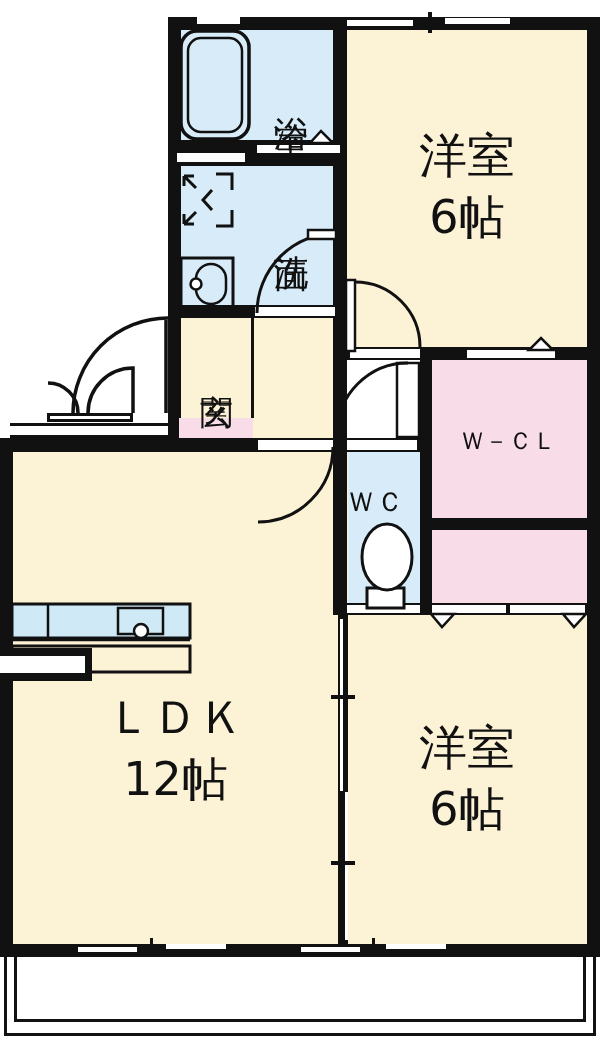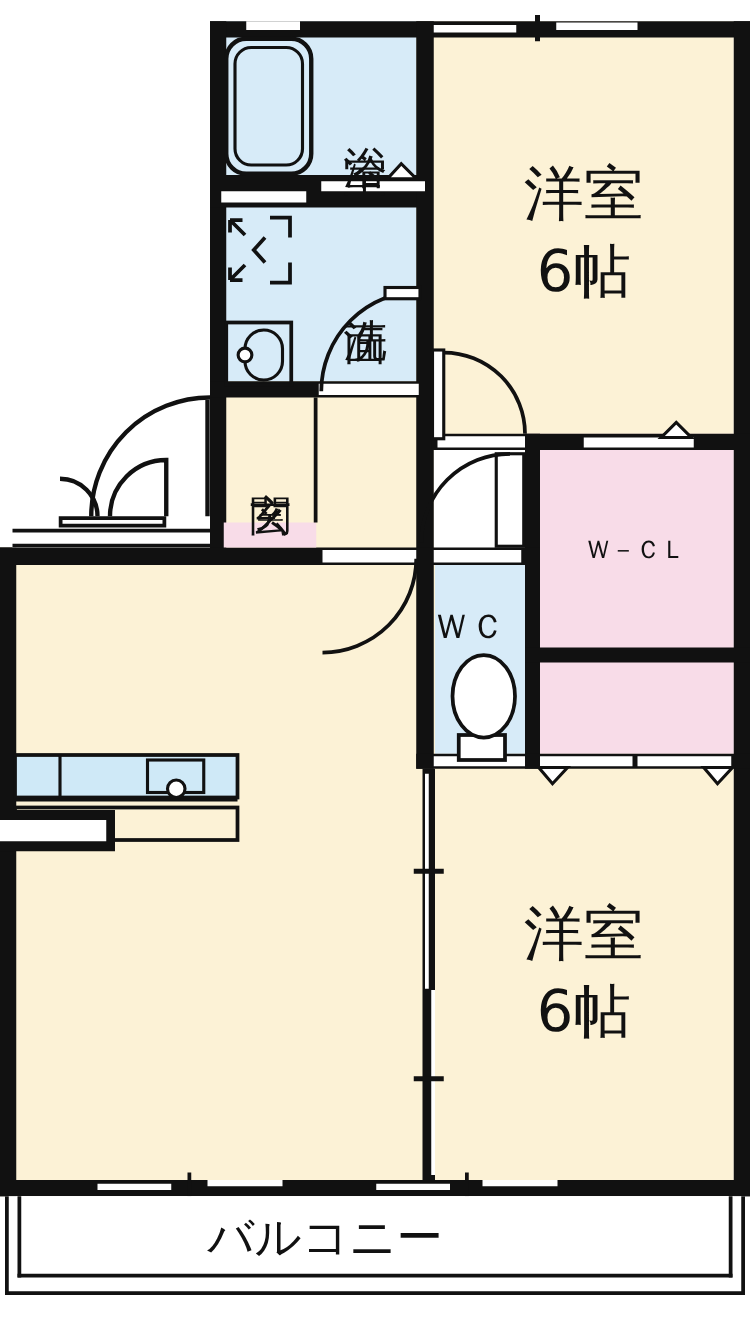--- a/index.html
+++ b/index.html
@@ -143,24 +143,27 @@
       <rect x="12" y="646" width="178" height="26" fill="none" stroke="var(--wall)" stroke-width="3"></rect>
       <rect x="0" y="648" width="92" height="33" fill="var(--wall)"></rect>
       <rect x="0" y="656" width="85" height="17" fill="#fff"></rect>
     </g>
   </svg>
 
   <div class="abs label vlabel" style="left:270px;top:44px;height:100px;font-size:35px;">浴室</div>
   <div class="abs label vlabel" style="left:270px;top:182px;height:100px;font-size:35px;">洗面</div>
   <div class="abs label vlabel" style="left:197px;top:326px;height:92px;font-size:33px;">玄関</div>
   <div class="abs label" style="left:347px;top:486px;width:59px;font-size:27px;letter-spacing:2px;">ＷＣ</div>
-  <div class="abs label" style="left:430px;top:427px;width:157px;font-size:20px;">Ｗ－ＣＬ</div>
+  <div class="abs label" style="left:430px;top:427px;width:157px;font-size:24px;">Ｗ－ＣＬ</div>
   <div class="abs label" style="left:347px;top:124px;width:240px;font-size:48px;line-height:1.32;">
     <div>洋室</div>
     <div style="font-size:46px;">6帖</div>
   </div>
   <div class="abs label" style="left:347px;top:716px;width:240px;font-size:48px;line-height:1.32;">
     <div>洋室</div>
     <div style="font-size:46px;">6帖</div>
   </div>
-  <div class="abs label" style="left:20px;top:968px;width:480px;font-size:37px;">バルコニー</div>
+  <div class="abs label" style="left:13px;top:686px;width:325px;font-size:46px;line-height:1.35;">
+    <div>ＬＤＫ</div>
+    <div>12帖</div>
+  </div>
 
 </div>
 
 </body></html>

